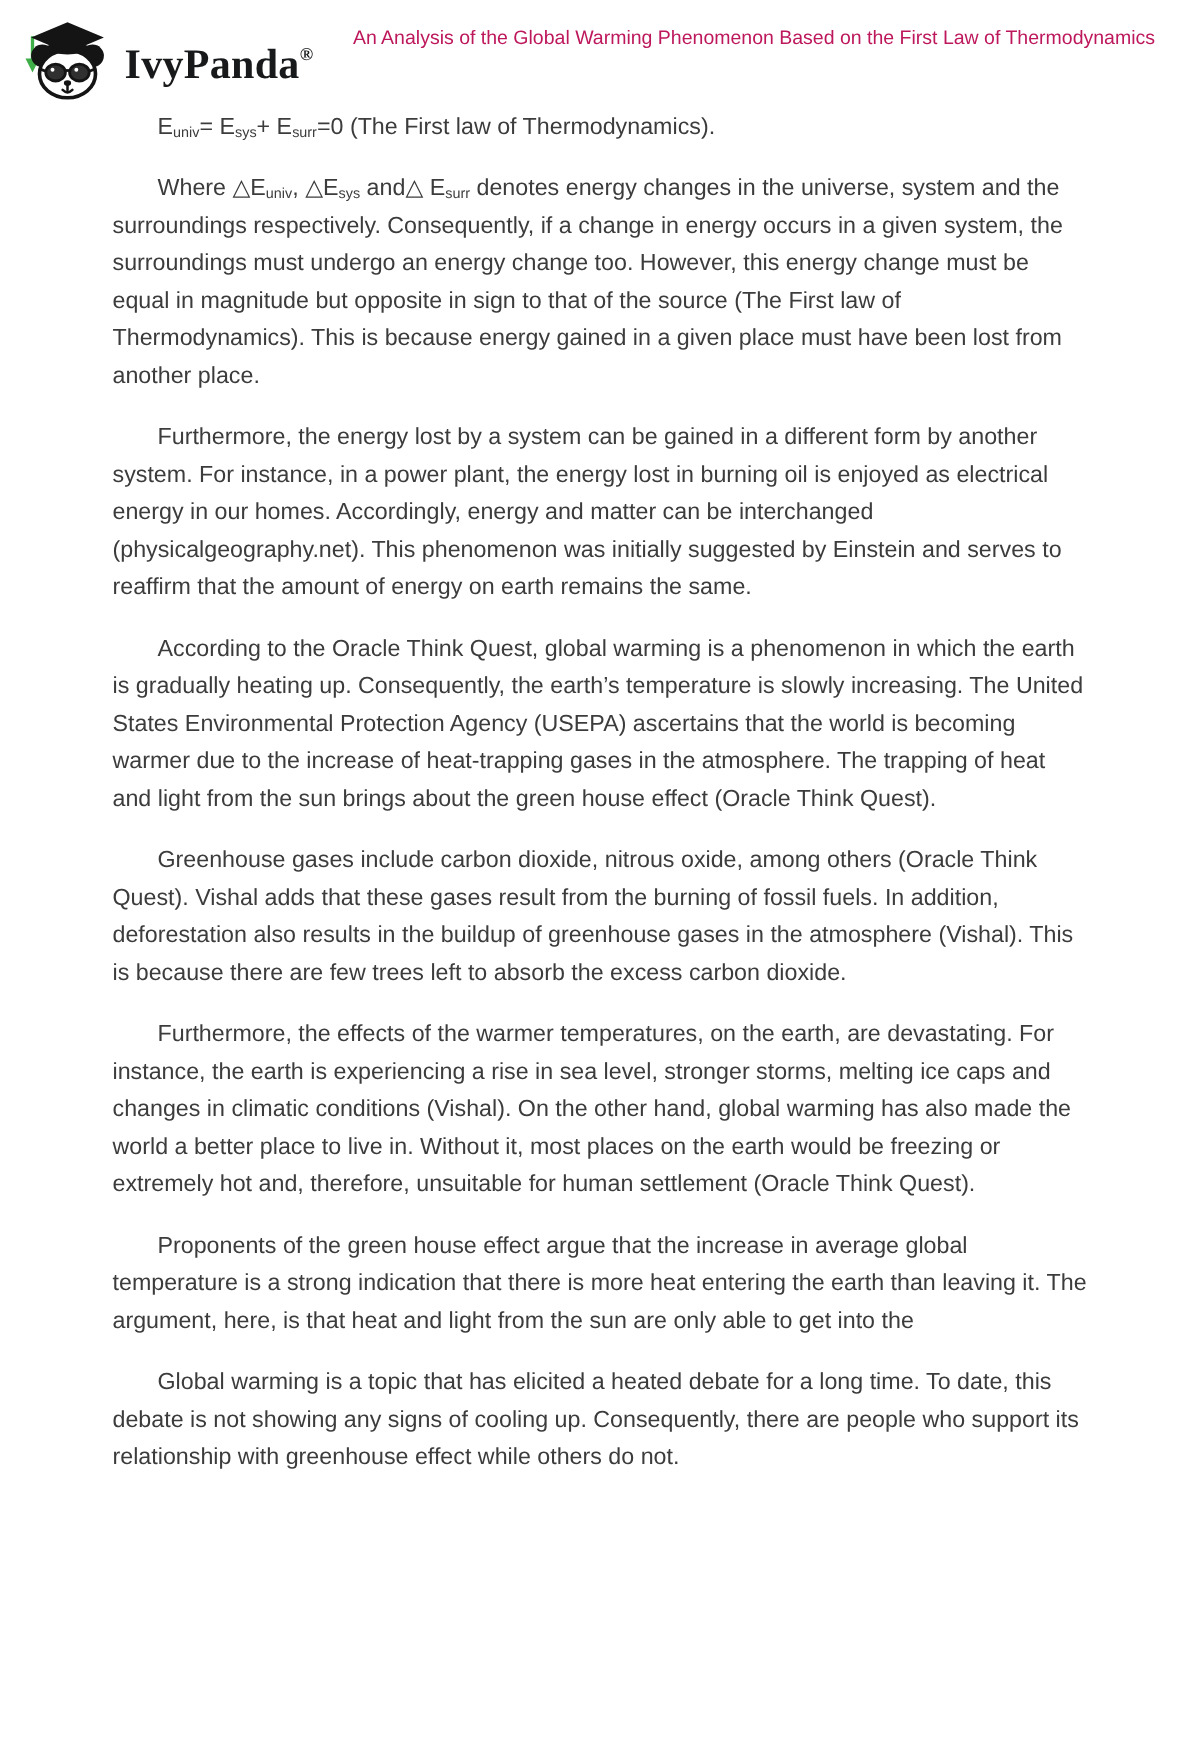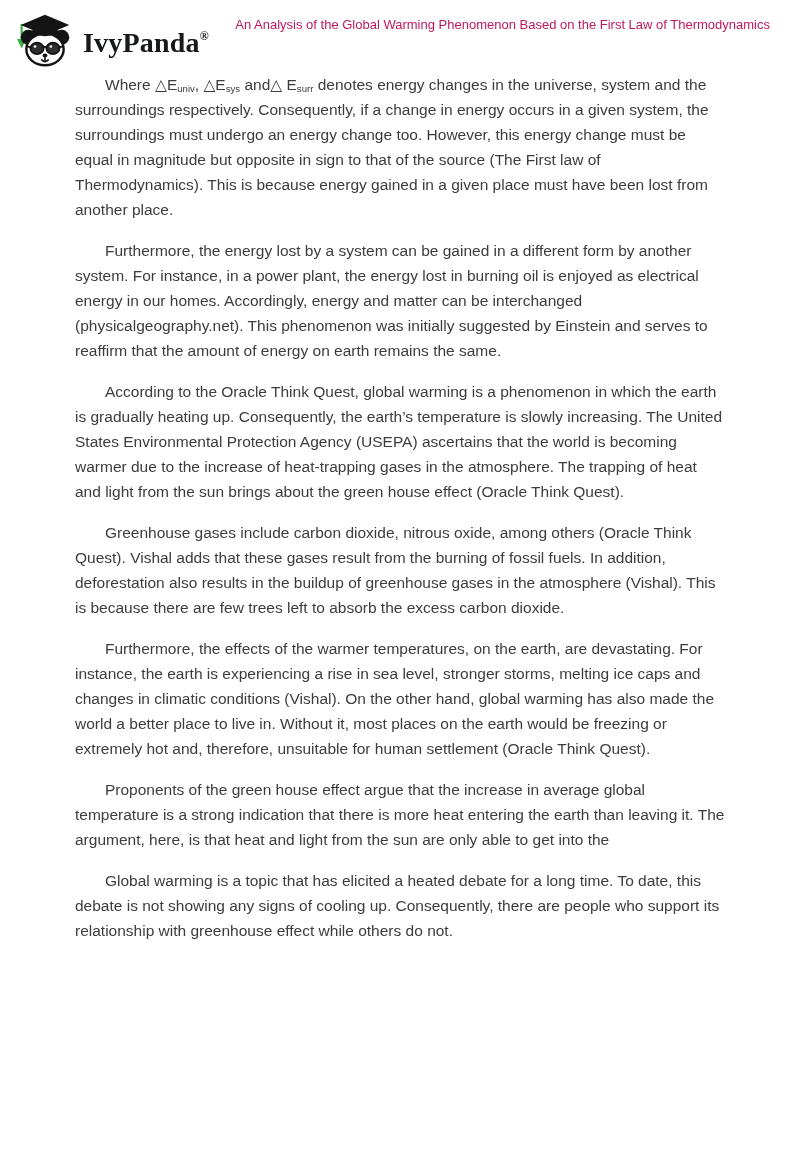--- a/index.html
+++ b/index.html
@@ -110,20 +110,21 @@
         <ellipse cx="32" cy="46.5" rx="2.6" ry="2" fill="#141414"></ellipse>
         <path d="M32 48.5 L32 51.2 M28.5 51.4 Q32 54.8 35.5 51.4" stroke="#141414" stroke-width="1.8" fill="none" stroke-linecap="round"></path>
       </svg>
       <div class="brand"><span>IvyPanda</span><span class="reg">®</span></div>
     </div>
     <div class="doc-title">An Analysis of the Global Warming Phenomenon Based on the First Law of Thermodynamics</div>
   </div>
 
   <div class="main">
 
+    <p><span>E</span><sub>univ</sub><span>= E</span><sub>sys</sub><span>+ E</span><sub>surr</sub><span>=0 (The First law of Thermodynamics).</span></p>
 
     <p><span>Where △E</span><sub>univ</sub><span>, △E</span><sub>sys</sub><span> and△ E</span><sub>surr</sub><span> denotes energy changes in the universe, system and the surroundings respectively. Consequently, if a change in energy occurs in a given system, the surroundings must undergo an energy change too. However, this energy change must be equal in magnitude but opposite in sign to that of the source (The First law of Thermodynamics). This is because energy gained in a given place must have been lost from another place.</span></p>
 
     <p>Furthermore, the energy lost by a system can be gained in a different form by another system. For instance, in a power plant, the energy lost in burning oil is enjoyed as electrical energy in our homes. Accordingly, energy and matter can be interchanged (physicalgeography.net). This phenomenon was initially suggested by Einstein and serves to reaffirm that the amount of energy on earth remains the same.</p>
     <p>According to the Oracle Think Quest, global warming is a phenomenon in which the earth is gradually heating up. Consequently, the earth’s temperature is slowly increasing. The United States Environmental Protection Agency (USEPA) ascertains that the world is becoming warmer due to the increase of heat-trapping gases in the atmosphere. The trapping of heat and light from the sun brings about the green house effect (Oracle Think Quest).</p>
     <p>Greenhouse gases include carbon dioxide, nitrous oxide, among others (Oracle Think Quest). Vishal adds that these gases result from the burning of fossil fuels. In addition, deforestation also results in the buildup of greenhouse gases in the atmosphere (Vishal). This is because there are few trees left to absorb the excess carbon dioxide.</p>
     <p>Furthermore, the effects of the warmer temperatures, on the earth, are devastating. For instance, the earth is experiencing a rise in sea level, stronger storms, melting ice caps and changes in climatic conditions (Vishal). On the other hand, global warming has also made the world a better place to live in. Without it, most places on the earth would be freezing or extremely hot and, therefore, unsuitable for human settlement (Oracle Think Quest).</p>
     <p>Proponents of the green house effect argue that the increase in average global temperature is a strong indication that there is more heat entering the earth than leaving it. The argument, here, is that heat and light from the sun are only able to get into the</p>
     <p>Global warming is a topic that has elicited a heated debate for a long time. To date, this debate is not showing any signs of cooling up. Consequently, there are people who support its relationship with greenhouse effect while others do not.</p>
 

